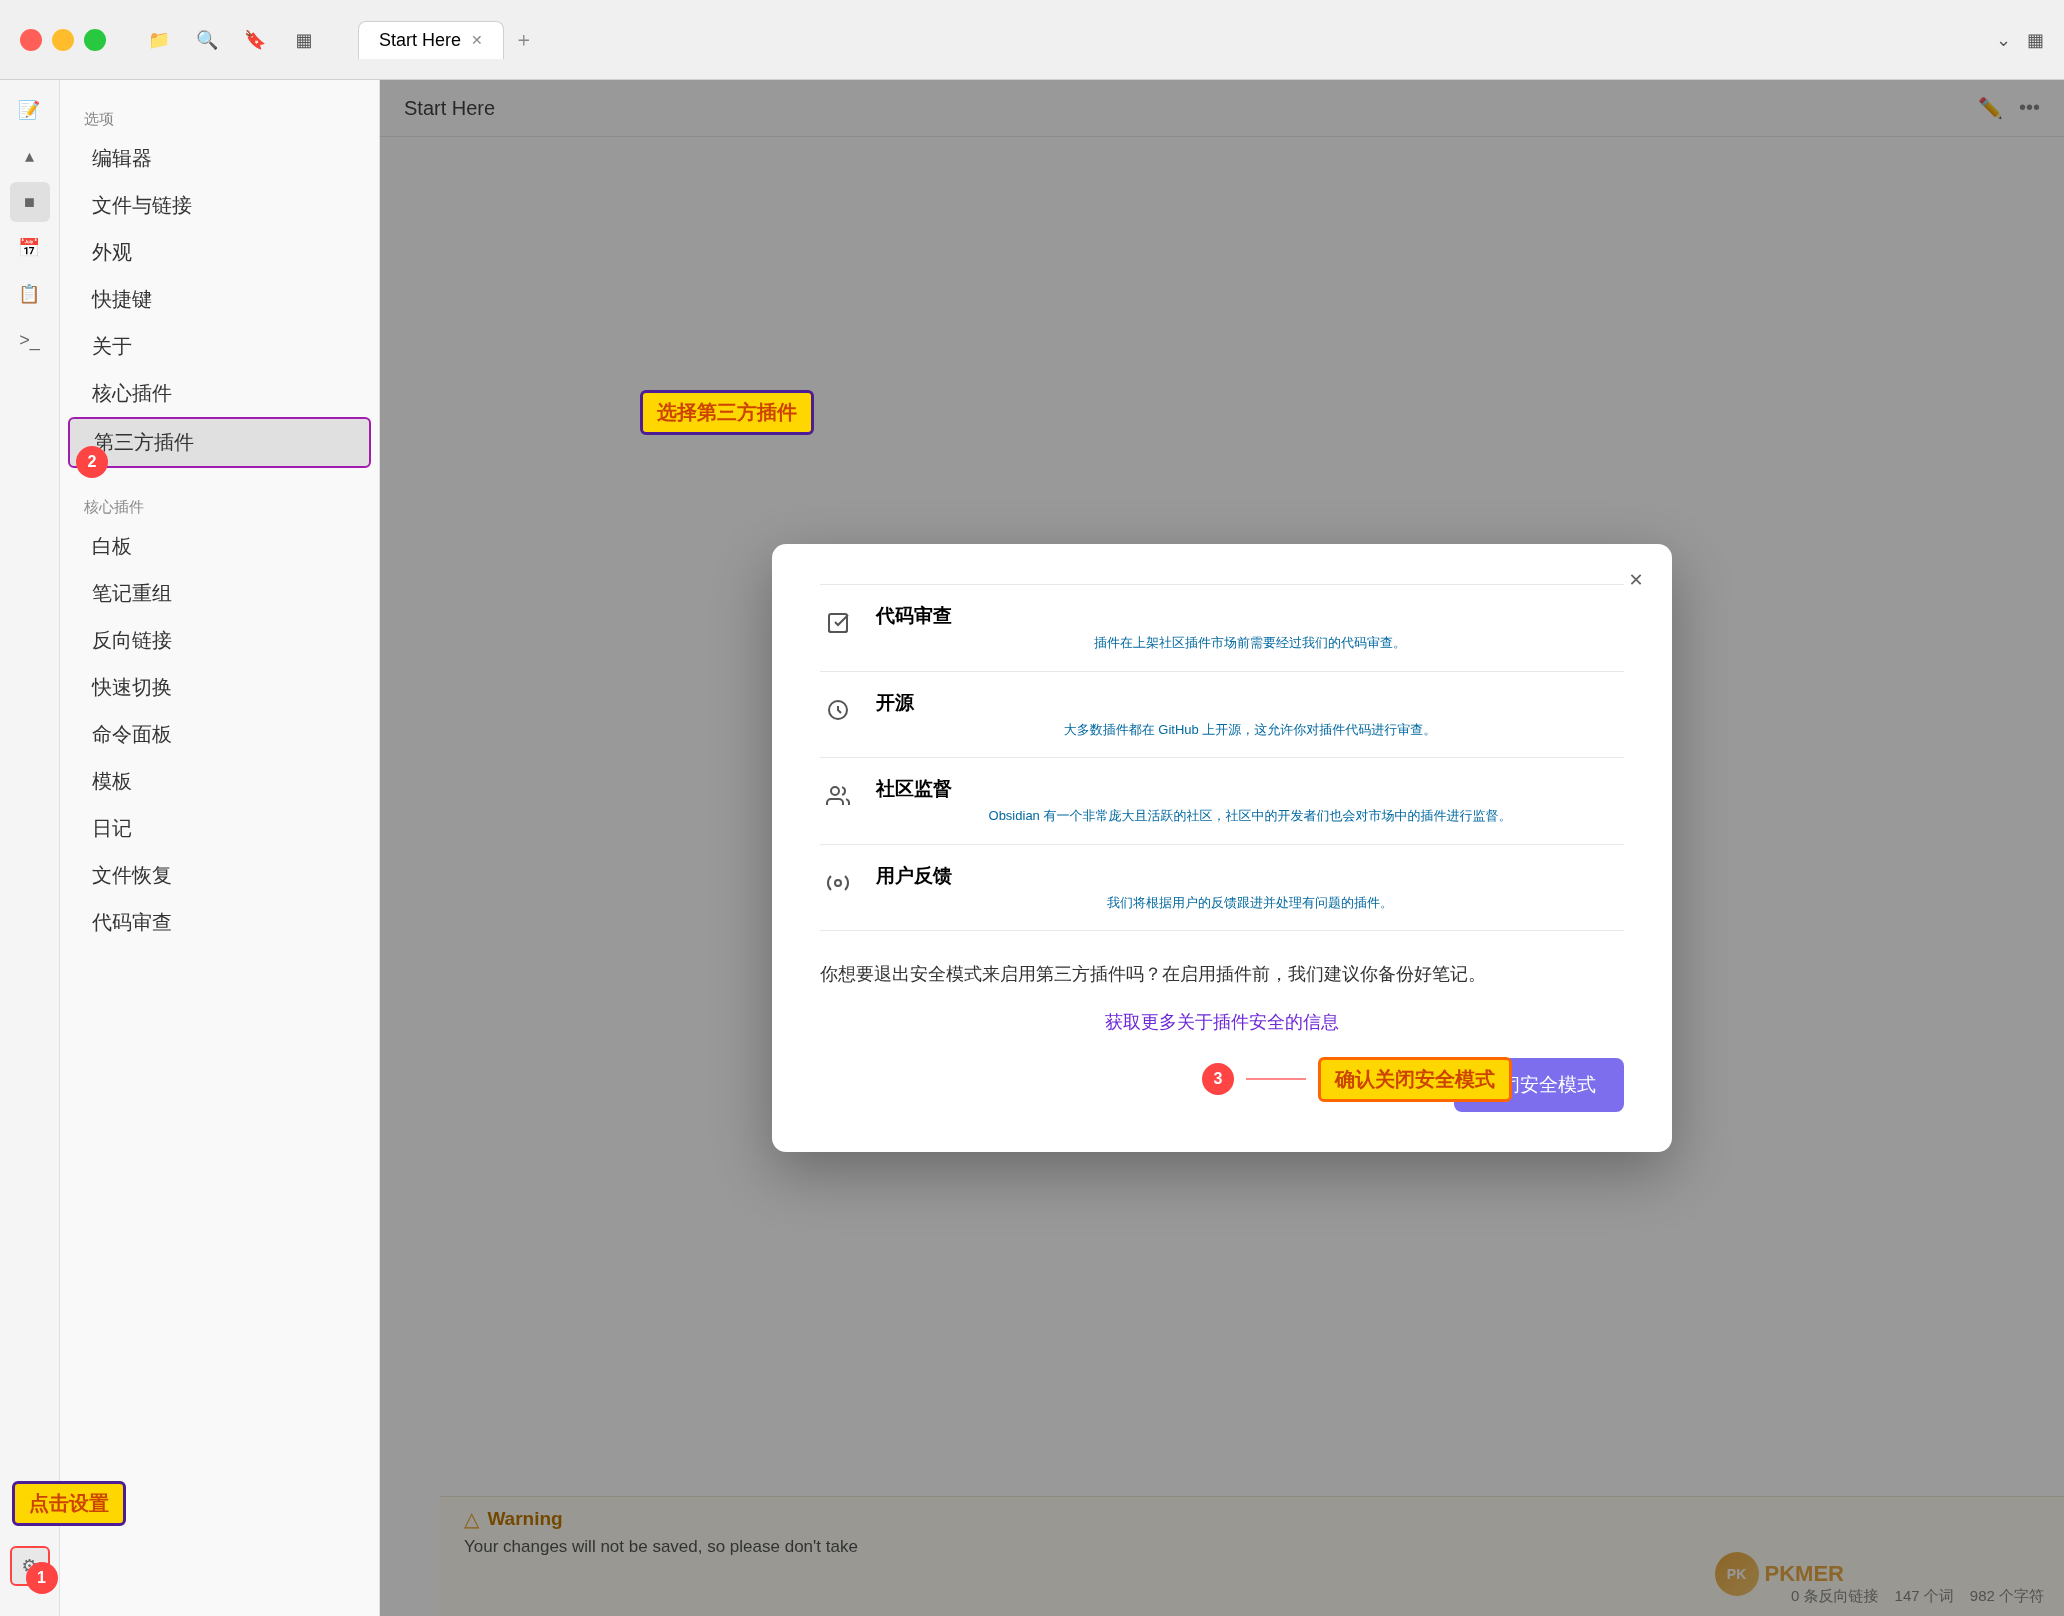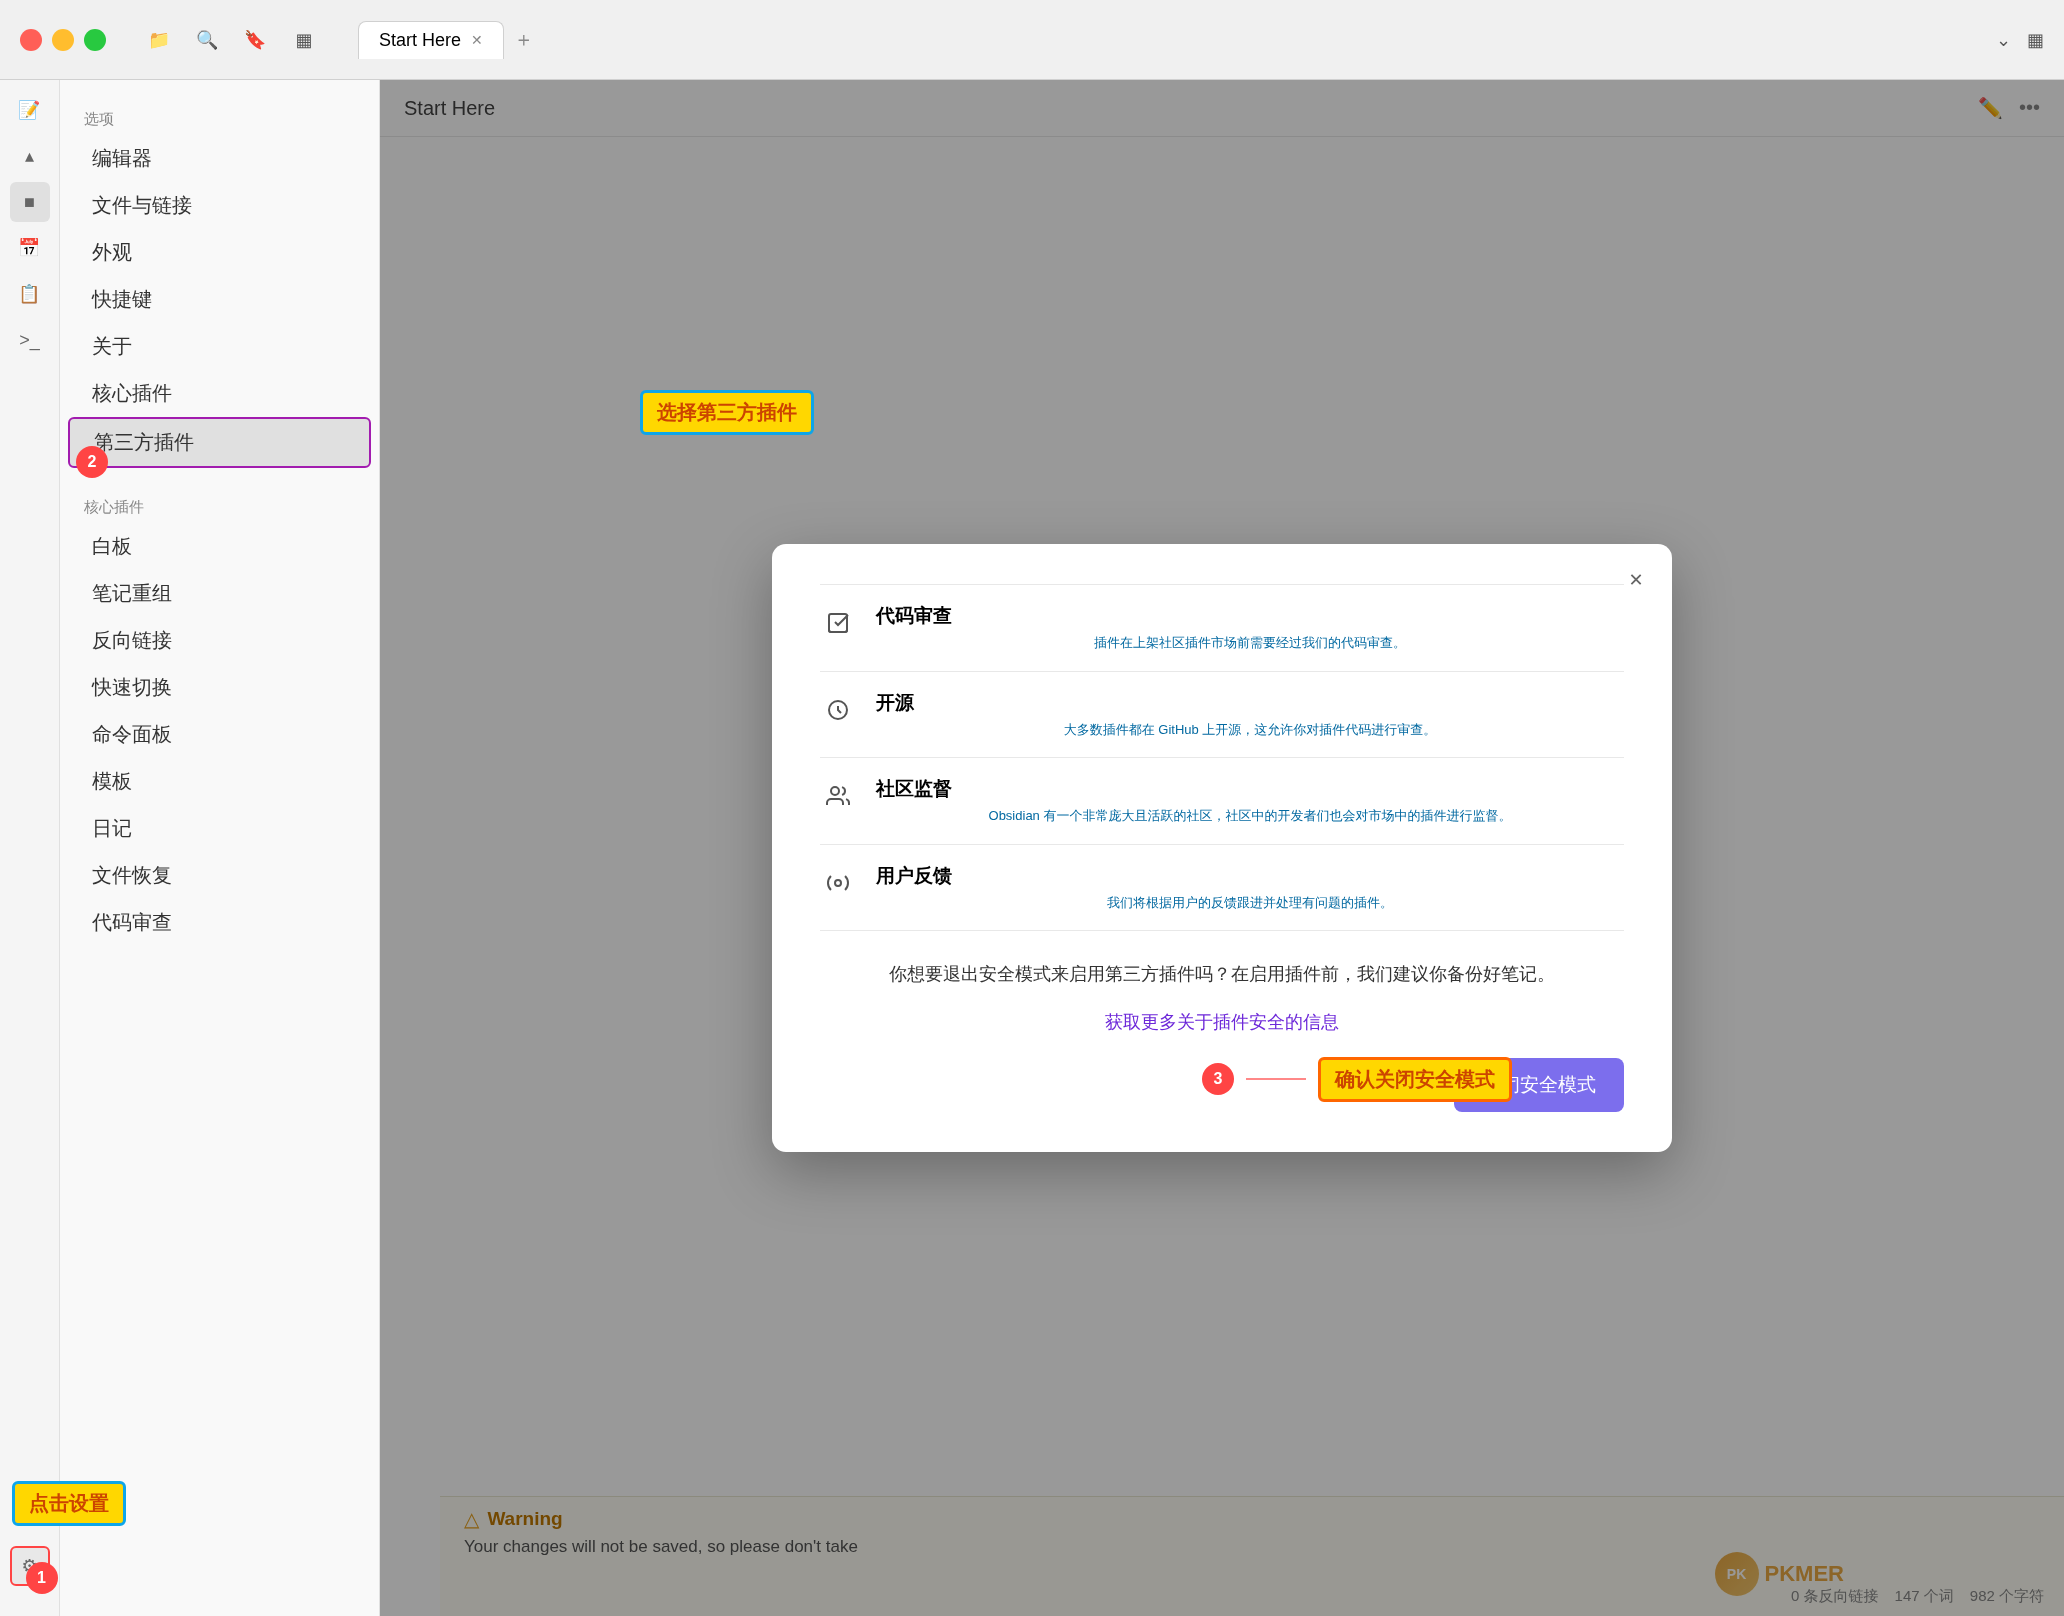--- a/index.html
+++ b/index.html
@@ -268,21 +268,20 @@
       text-align: center;
     }
     .modal-footer {
       margin-top: 28px;
     }
     .modal-warning {
       font-size: 18px;
       color: #333;
       line-height: 1.7;
       margin-bottom: 20px;
-      text-align: center;
     }
     .modal-link {
       display: block;
       text-align: center;
       color: #6d28d9;
       font-size: 18px;
       text-decoration: none;
       margin-bottom: 24px;
     }
     .modal-actions {
@@ -353,21 +352,21 @@
       background: #ff4444;
       color: white;
       font-size: 16px;
       font-weight: bold;
       position: absolute;
     }
 
     
     .callout-orange {
       background: #ffd700;
-      border: 3px solid #0ea5e9;
+      border: 3px solid #4c1d95;
       border-radius: 6px;
       padding: 6px 14px;
       font-size: 20px;
       color: #cc4400;
       font-weight: bold;
       position: absolute;
       white-space: nowrap;
       z-index: 200;
     }
     .callout-orange-2 {

